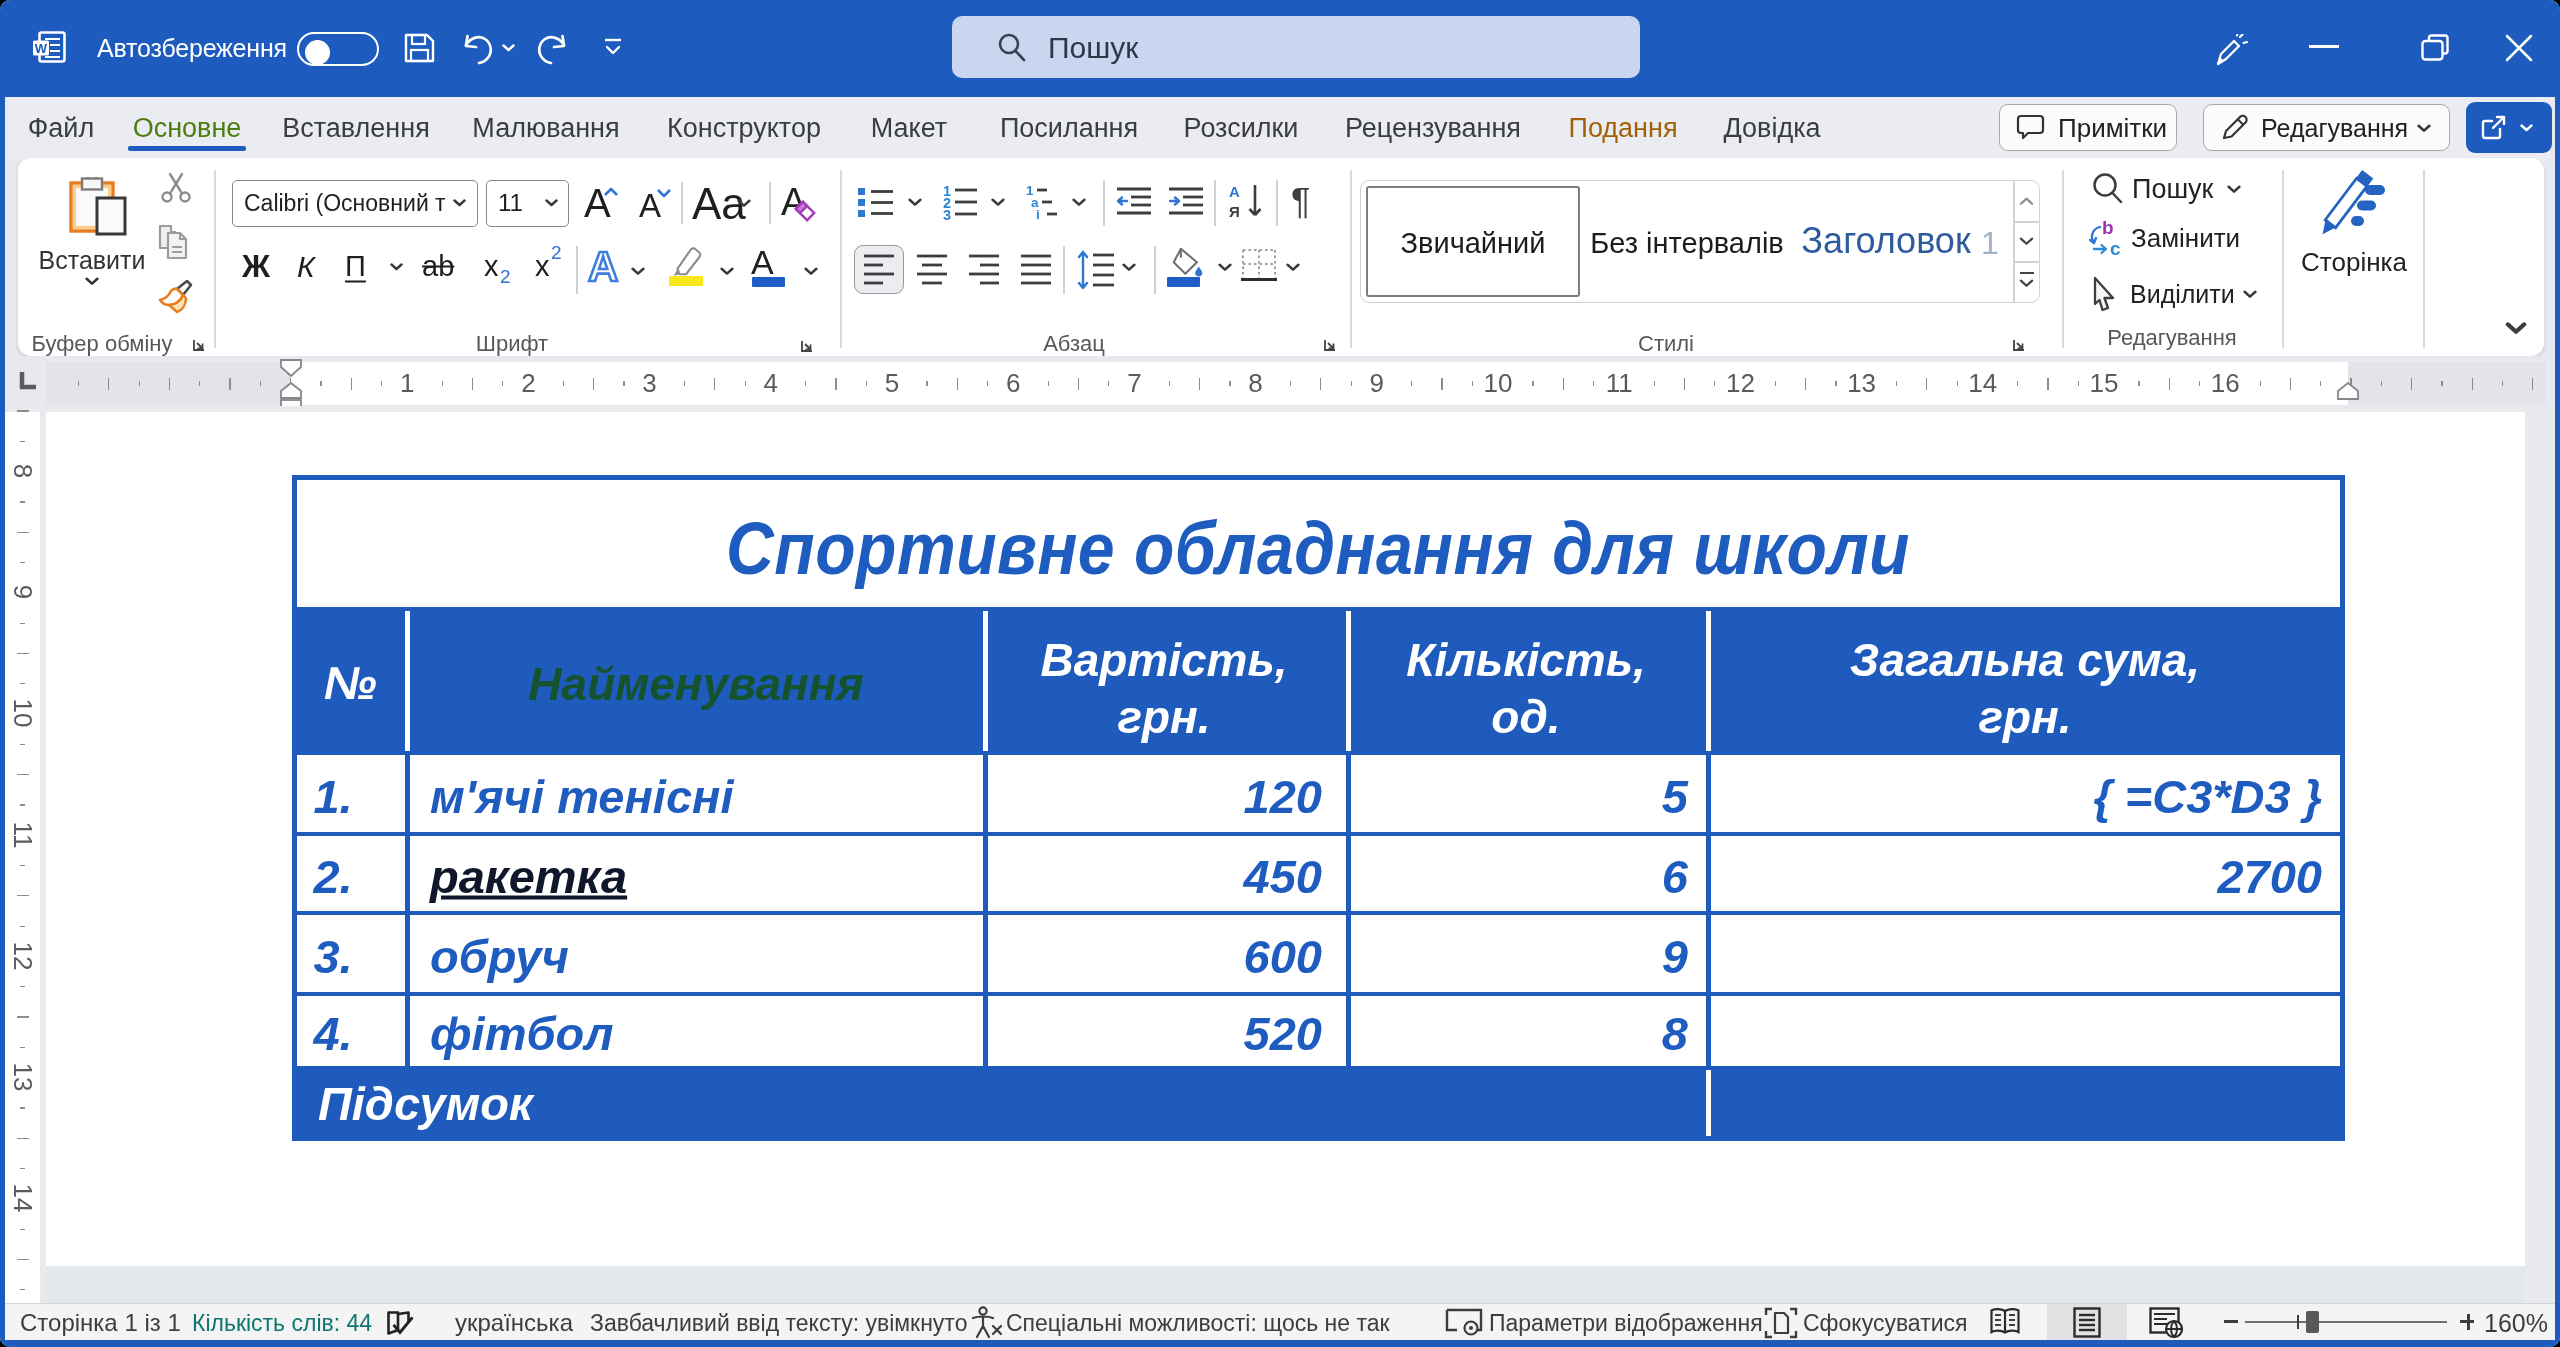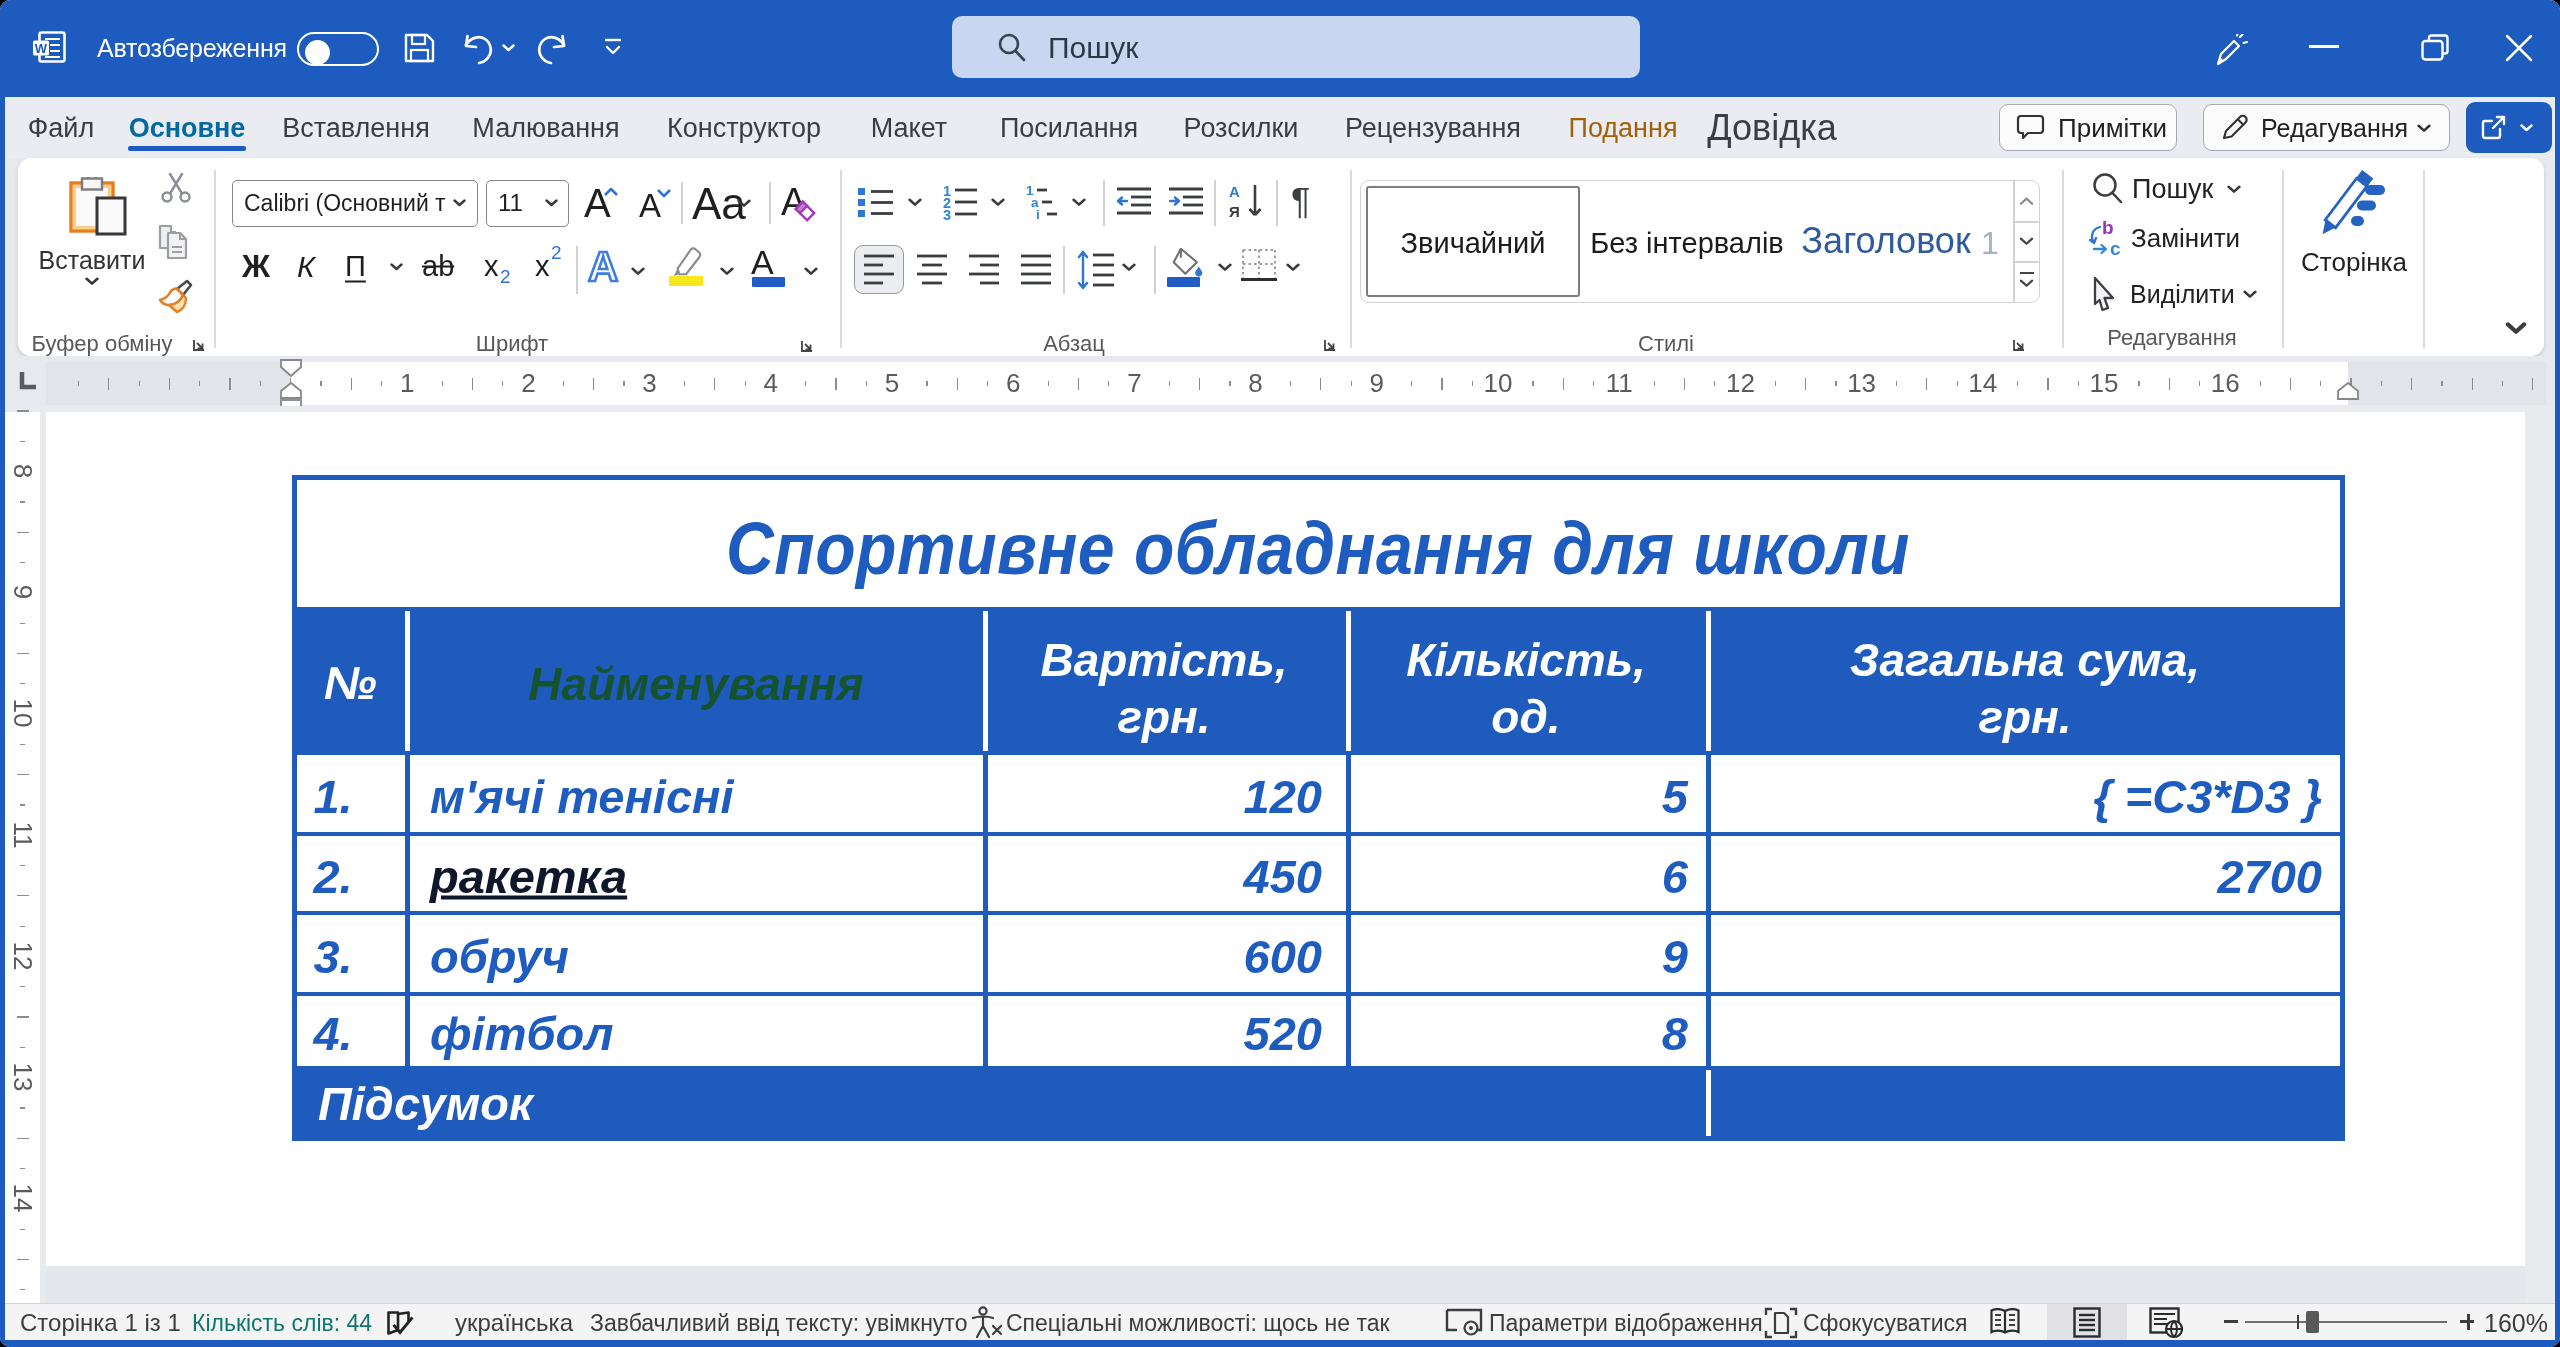--- a/index.html
+++ b/index.html
@@ -54,30 +54,30 @@
 <svg style="position:absolute;left:2421px;top:34px" width="28" height="27" viewBox="0 0 28 27">
       <path d="M8,6 L8,4 Q8,1.5 10.5,1.5 L24,1.5 Q26.5,1.5 26.5,4 L26.5,17 Q26.5,19.5 24,19.5 L22,19.5" fill="none" stroke="#fff" stroke-width="2.4"></path>
       <rect x="1.5" y="7" width="20" height="18.5" rx="3" fill="none" stroke="#fff" stroke-width="2.4"></rect>
     </svg>
 <svg style="position:absolute;left:2505px;top:34px" width="28" height="28" viewBox="0 0 28 28">
       <line x1="2" y1="2" x2="26" y2="26" stroke="#fff" stroke-width="2.5" stroke-linecap="round"></line>
       <line x1="26" y1="2" x2="2" y2="26" stroke="#fff" stroke-width="2.5" stroke-linecap="round"></line>
     </svg>
 <div style="position:absolute;left:0px;top:97px;width:2560px;height:62px;background:#eaecf1;"></div>
 <div style="position:absolute;left:61px;top:128px;transform:translate(-50%,-50%);font-size:27px;color:#3a3d41;white-space:nowrap;font-weight:normal;">Файл</div>
-<div style="position:absolute;left:187px;top:128px;transform:translate(-50%,-50%);font-size:27px;color:#0369a1;white-space:nowrap;font-weight:bold;">Основне</div>
+<div style="position:absolute;left:187px;top:128px;transform:translate(-50%,-50%);font-size:27px;color:#4d7c0f;white-space:nowrap;font-weight:normal;">Основне</div>
 <div style="position:absolute;left:356px;top:128px;transform:translate(-50%,-50%);font-size:27px;color:#3a3d41;white-space:nowrap;font-weight:normal;">Вставлення</div>
 <div style="position:absolute;left:546px;top:128px;transform:translate(-50%,-50%);font-size:27px;color:#3a3d41;white-space:nowrap;font-weight:normal;">Малювання</div>
 <div style="position:absolute;left:744px;top:128px;transform:translate(-50%,-50%);font-size:27px;color:#3a3d41;white-space:nowrap;font-weight:normal;">Конструктор</div>
 <div style="position:absolute;left:909px;top:128px;transform:translate(-50%,-50%);font-size:27px;color:#3a3d41;white-space:nowrap;font-weight:normal;">Макет</div>
 <div style="position:absolute;left:1069px;top:128px;transform:translate(-50%,-50%);font-size:27px;color:#3a3d41;white-space:nowrap;font-weight:normal;">Посилання</div>
 <div style="position:absolute;left:1241px;top:128px;transform:translate(-50%,-50%);font-size:27px;color:#3a3d41;white-space:nowrap;font-weight:normal;">Розсилки</div>
 <div style="position:absolute;left:1433px;top:128px;transform:translate(-50%,-50%);font-size:27px;color:#3a3d41;white-space:nowrap;font-weight:normal;">Рецензування</div>
 <div style="position:absolute;left:1623px;top:128px;transform:translate(-50%,-50%);font-size:27px;color:#a16207;white-space:nowrap;font-weight:normal;">Подання</div>
-<div style="position:absolute;left:1772px;top:128px;transform:translate(-50%,-50%);font-size:36px;color:#3a3d41;white-space:nowrap;font-weight:normal;">Довідка</div>
+<div style="position:absolute;left:1772px;top:128px;transform:translate(-50%,-50%);font-size:27px;color:#3a3d41;white-space:nowrap;font-weight:normal;">Довідка</div>
 <div style="position:absolute;left:128px;top:146px;width:118px;height:4.5px;background:#1d5cbe;border-radius:2px;"></div>
 <div style="position:absolute;left:1999px;top:104px;width:178px;height:47px;border:1.6px solid #a7a9ae;border-radius:9px;background:#fbfbfc;"></div>
 <svg style="position:absolute;left:2016px;top:114px" width="29" height="27" viewBox="0 0 29 27">
       <path d="M5,2 L24,2 Q27,2 27,5 L27,16 Q27,19 24,19 L12,19 L7,24 L7,19 L5,19 Q2,19 2,16 L2,5 Q2,2 5,2 Z" fill="none" stroke="#333" stroke-width="2.2" stroke-linejoin="round"></path>
     </svg>
 <div style="position:absolute;left:2058px;top:128px;transform:translateY(-50%);font-size:26px;color:#222;white-space:nowrap;">Примітки</div>
 <div style="position:absolute;left:2203px;top:104px;width:247px;height:47px;border:1.6px solid #a7a9ae;border-radius:9px;background:#fbfbfc;"></div>
 <svg style="position:absolute;left:2222px;top:113px" width="27" height="27" viewBox="0 0 27 27">
       <path d="M2,25 L4,18 L18,4 C19.5,2.5 22,2.5 23.5,4 C25,5.5 25,8 23.5,9.5 L9.5,23.5 L2,25 Z" fill="none" stroke="#333" stroke-width="2.2" stroke-linejoin="round"></path>
       <line x1="16" y1="6.5" x2="21" y2="11.5" stroke="#333" stroke-width="2"></line>

